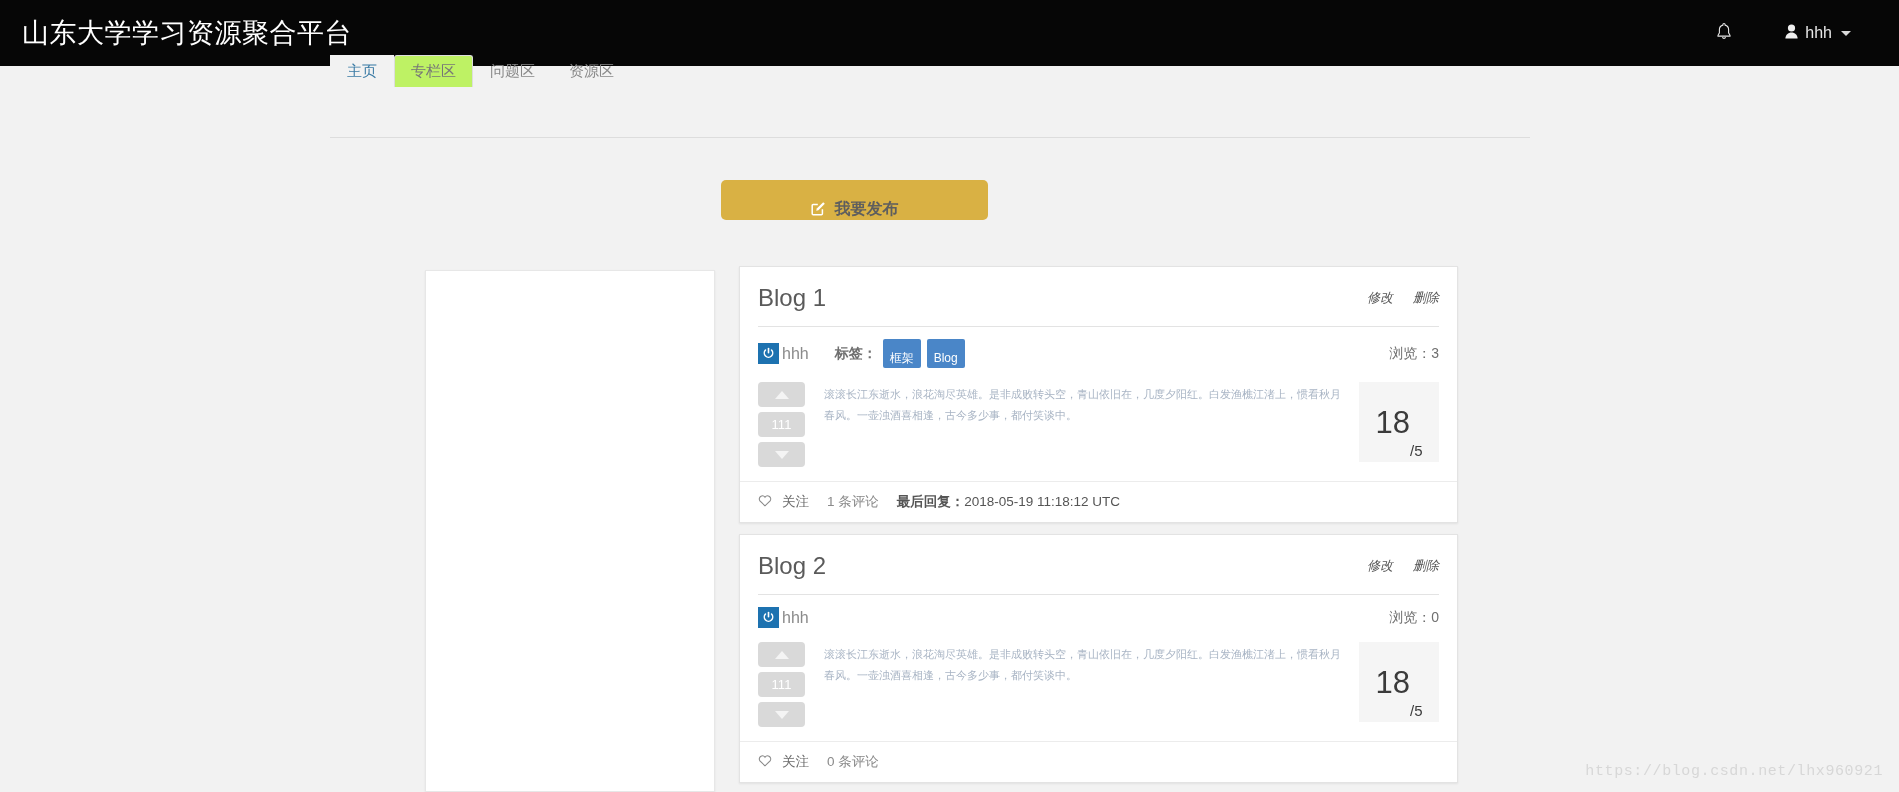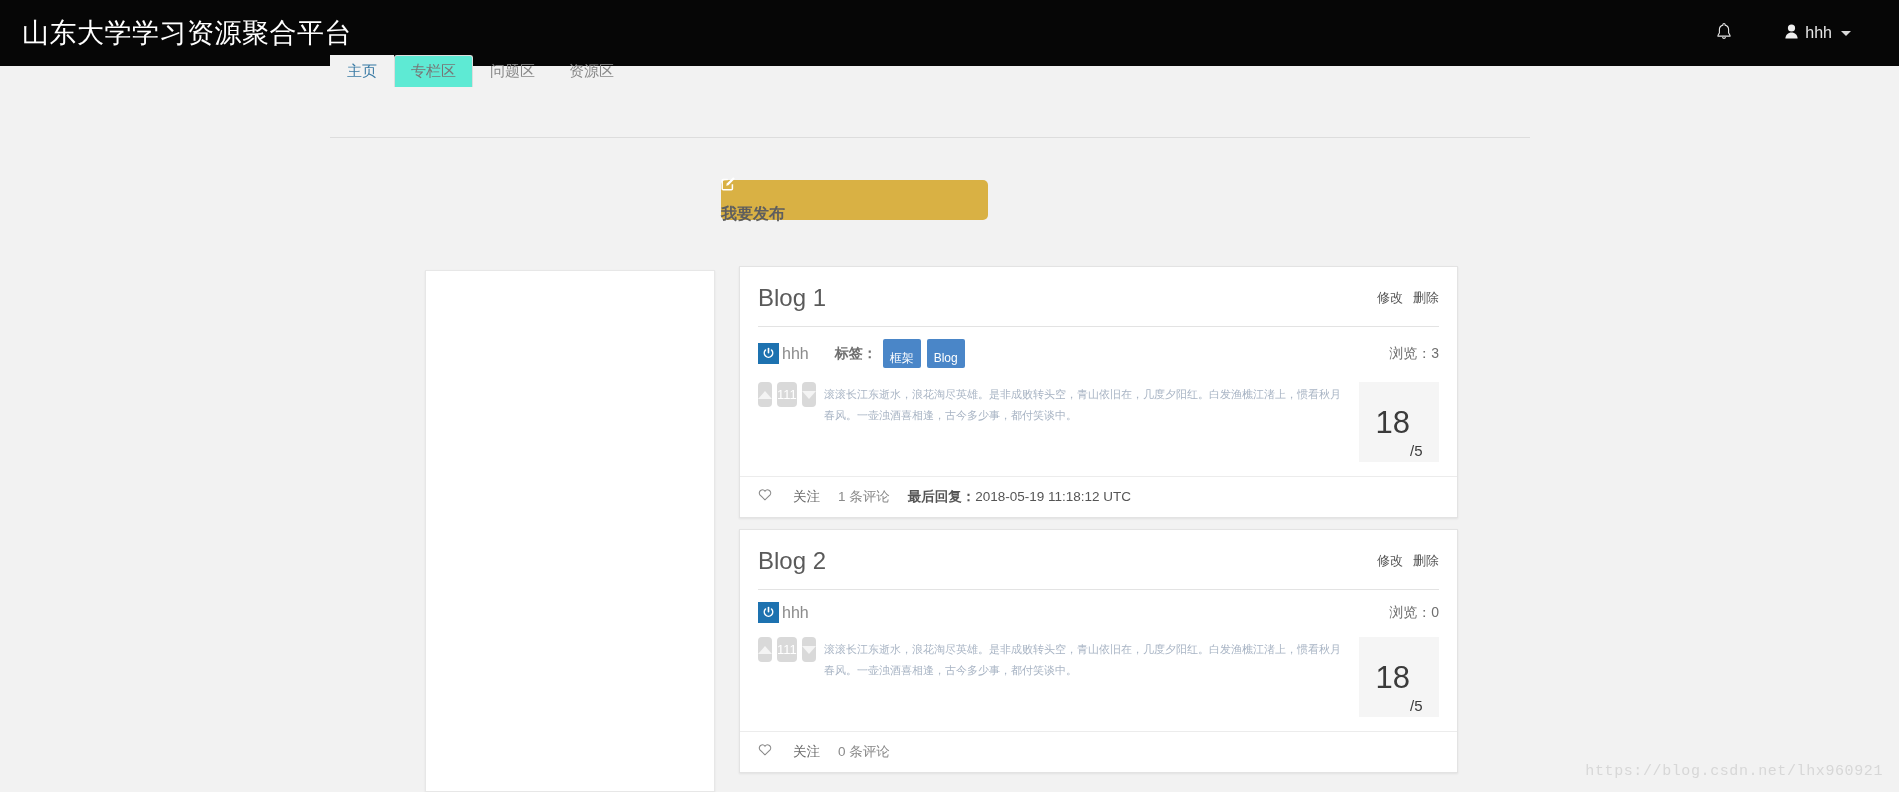--- a/index.html
+++ b/index.html
@@ -67,21 +67,21 @@
     color: #888888;
     padding: 7px 16px 9px 16px;
     line-height: 1;
     white-space: nowrap;
     border: 1px solid transparent;
     border-bottom: none;
     position: relative;
   }
   .tab.home { color: #3b7ba5; background: #f2f2f2; }
   .tab.active {
-    background: #5eead4;
+    background: #bef264;
     border-color: #dddddd;
     border-top-left-radius: 3px;
     border-top-right-radius: 3px;
     color: #777777;
     z-index: 2;
   }
   .tab-underline {
     position: absolute;
     left: 330px; top: 86px;
     width: 1200px; height: 1px;
@@ -96,24 +96,23 @@
   }
   .publish-btn {
     position: absolute; left: 721px; top: 0;
     width: 267px; height: 40px;
     background: #d9b144;
     border: none;
     border-radius: 5px;
     color: #6b6b6b;
     font-size: 16px;
     font-family: "Liberation Sans", "DejaVu Sans", sans-serif;
-    display: flex; align-items: flex-start; justify-content: center;
+    display: flex; align-items: flex-end; justify-content: center;
     gap: 9px;
     cursor: pointer;
-    flex-direction: column;
   }
   .publish-label { color: #5e5e5e; font-size: 16px; font-weight: 600; }
 
   
   .left-panel {
     position: absolute;
     left: 425px; top: 270px;
     width: 290px; height: 522px;
     background: #ffffff;
     border: 1px solid #e7e7e7;
@@ -138,24 +137,25 @@
     padding: 16px 18px 0 18px;
   }
   .card-title {
     font-size: 24px;
     font-weight: 400;
     color: #5a5a5a;
     line-height: 1.25;
     flex: 1;
   }
   .card-actions {
-    display: flex; gap: 10px;
+    display: flex; gap: 20px;
     font-size: 13px;
     padding-top: 6px;
     white-space: nowrap;
+    font-style: italic;
   }
   .action-link { color: #555555; cursor: pointer; }
   .title-rule {
     margin: 13px 18px 0 18px;
     height: 1px; background: #e3e3e3;
   }
   .meta-row {
     display: flex; align-items: center;
     padding: 12px 18px 0 18px;
     font-size: 14px;
@@ -193,21 +193,21 @@
     color: #6f6f6f;
     font-size: 14px;
   }
   .card-body {
     display: flex;
     padding: 14px 18px 14px 18px;
     align-items: flex-start;
   }
   .votebox {
     width: 47px;
-    display: flex; flex-direction: row; gap: 5px;
+    display: flex; flex-direction: column; gap: 5px;
     flex: none;
   }
   .vote-btn {
     width: 47px; height: 25px;
     background: #d9d9d9;
     border-radius: 4px;
     border: none;
     display: flex; align-items: center; justify-content: center;
     cursor: pointer;
   }
@@ -252,21 +252,21 @@
   .card-foot {
     border-top: 1px solid #ececec;
     padding: 11px 18px 11px 18px;
     display: flex; align-items: center;
     gap: 18px;
     font-size: 13.5px;
     color: #6b6b6b;
     background: #ffffff;
   }
   .follow {
-    display: inline-flex; gap: 21px;
+    display: inline-flex; align-items: center; gap: 10px;
     color: #6b6b6b; cursor: pointer;
   }
   .comment-count { color: #8a8a8a; }
   .last-reply { color: #555555; }
   .last-reply b { font-weight: 600; }
 
   
   .watermark {
     position: absolute;
     right: 16px; bottom: 12px;

